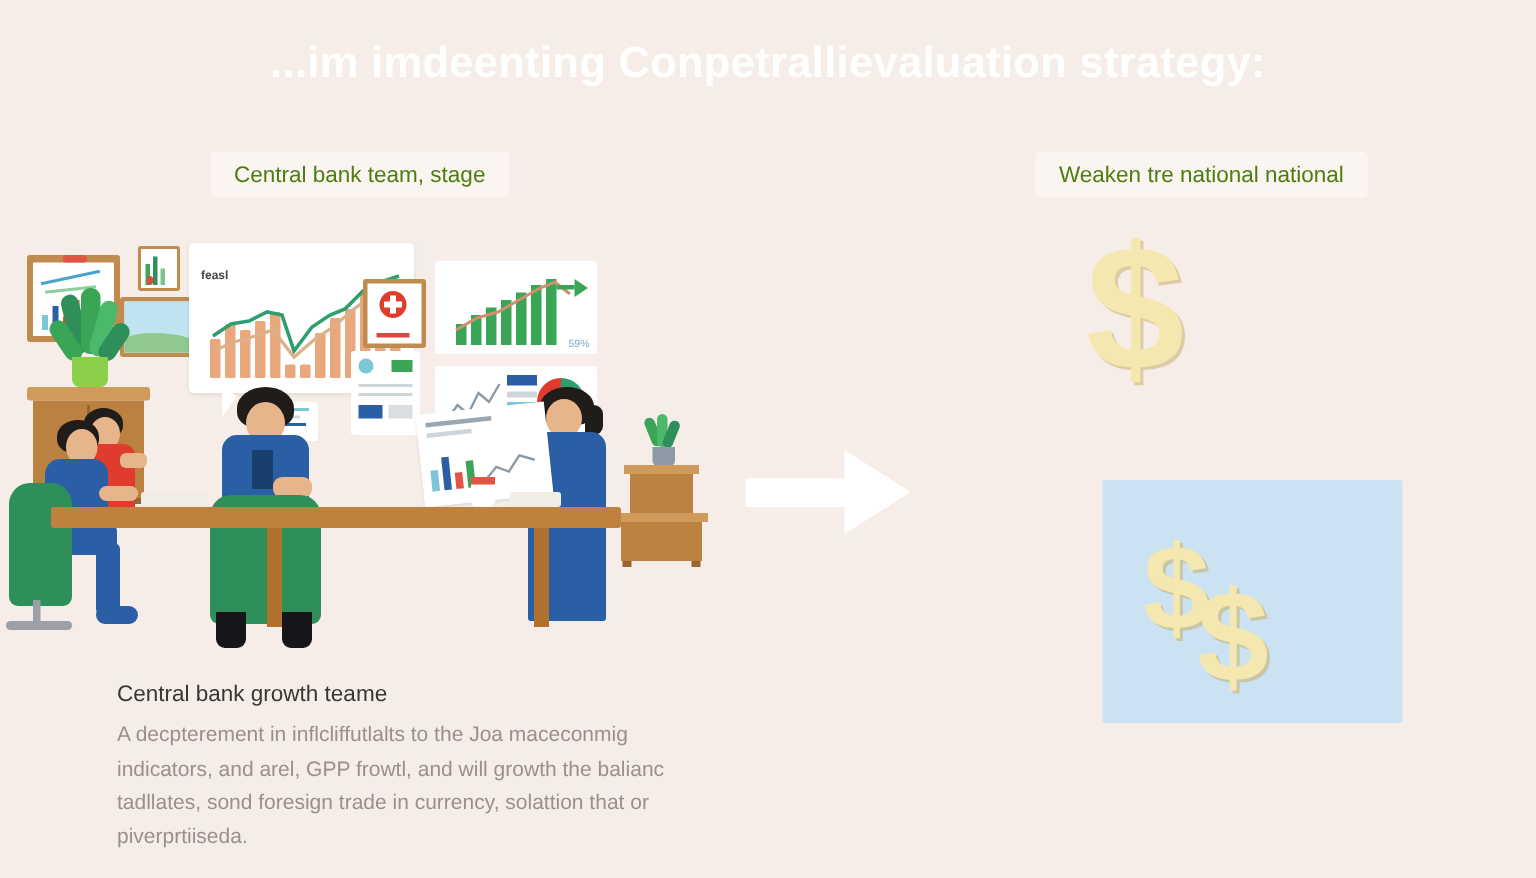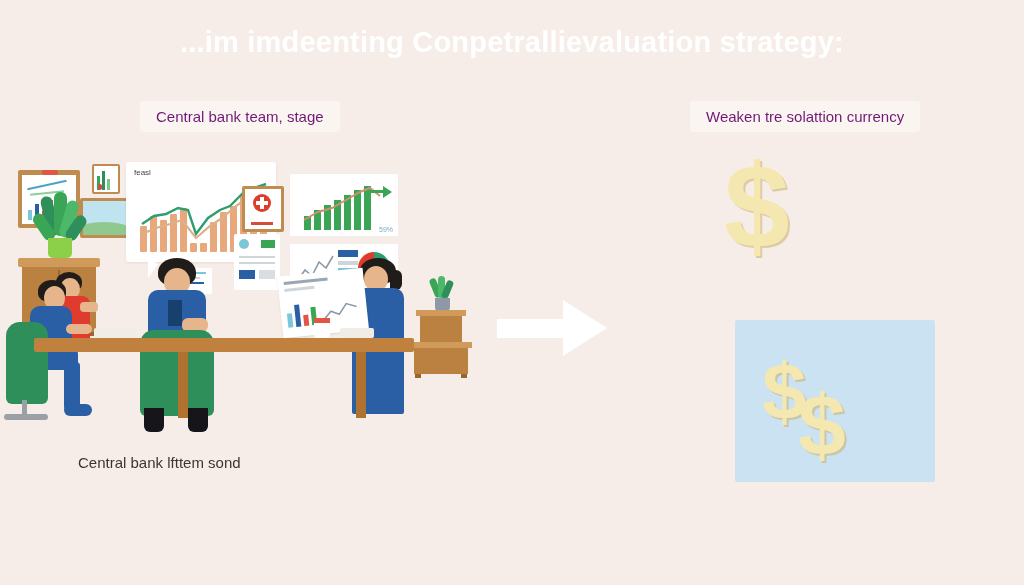--- a/index.html
+++ b/index.html
@@ -17,38 +17,38 @@
     text-align:center;
     font-size:29px;font-weight:bold;color:#ffffff;
     letter-spacing:.2px;white-space:nowrap;
   }
 
   
   .chip{
     position:absolute;
     background:rgba(255,255,255,.45);
     border-radius:4px;
-    color:#701a75;font-size:15px;
+    color:#4d7c0f;font-size:15px;
     padding:7px 16px;white-space:nowrap;
   }
   #chip-left{left:140px;top:101px;}
   #chip-right{left:690px;top:101px;}
 
   
   .illus{position:absolute;left:8px;top:150px;width:470px;height:285px;}
 
   
   .frame{position:absolute;background:#fff;border:3px solid #c08b4e;border-radius:2px;}
 
   
   .board{
     position:absolute;left:118px;top:12px;width:150px;height:100px;
     background:#ffffff;border-radius:3px;box-shadow:0 1px 3px rgba(0,0,0,.08);
   }
-  .board-label{position:absolute;left:8px;top:6px;font-size:8px;font-weight:normal;color:#444;}
+  .board-label{position:absolute;left:8px;top:17px;font-size:8px;font-weight:bold;color:#444;}
   .bar{position:absolute;bottom:10px;background:#e8a87c;border-radius:1px;}
   .tail{
     position:absolute;left:140px;top:108px;width:0;height:0;
     border-left:10px solid #ffffff;border-top:6px solid transparent;border-bottom:14px solid transparent;
   }
 
   
   .poster{position:absolute;background:#fff;border-radius:2px;}
   .gbar{position:absolute;bottom:6px;background:#3aa655;}
 
@@ -91,21 +91,21 @@
   #cap-right-body{left:735px;top:513px;width:280px;white-space:nowrap;}
 </style>
 </head>
 <body>
 
 <div class="stage">
 
   <div class="title">...im imdeenting Conpetrallievaluation strategy:</div>
 
   <div class="chip" id="chip-left">Central bank team, stage</div>
-  <div class="chip" id="chip-right">Weaken tre solattion currency</div>
+  <div class="chip" id="chip-right">Weaken tre national national</div>
 
   <div class="illus">
 
     <div class="frame" style="left:84px;top:14px;width:24px;height:26px;border-width:2px;">
       <div style="position:absolute;left:3px;bottom:2px;width:3px;height:14px;background:#3aa655;"></div>
       <div style="position:absolute;left:8px;bottom:2px;width:3px;height:19px;background:#2f8f5b;"></div>
       <div style="position:absolute;left:13px;bottom:2px;width:3px;height:11px;background:#7cc68e;"></div>
       <div style="position:absolute;left:4px;bottom:2px;width:4px;height:6px;background:#d84a3c;border-radius:2px;"></div>
     </div>
     <div class="frame" style="left:72px;top:48px;width:48px;height:34px;">
@@ -295,16 +295,17 @@
     <div class="arrow-shaft"></div>
     <div class="arrow-head"></div>
   </div>
 
   <div class="dollar" id="dollar-big">$</div>
 
   <div class="bluecard"></div>
   <div class="dollar" id="dollar-a">$</div>
   <div class="dollar" id="dollar-b">$</div>
 
-  <div class="cap-head" id="cap-left-head">Central bank lfttem sond</div>
+  <div class="cap-head" id="cap-left-head">Central bank growth teame</div>
+  <div class="cap-body" id="cap-left-body">A decpterement in inflcliffutlalts to the Joa maceconmig indicators, and arel, GPP frowtl, and will growth the balianc tadllates, sond foresign trade in currency, solattion that or piverprtiiseda.</div>
 
 
 </div>
 
 </body></html>

